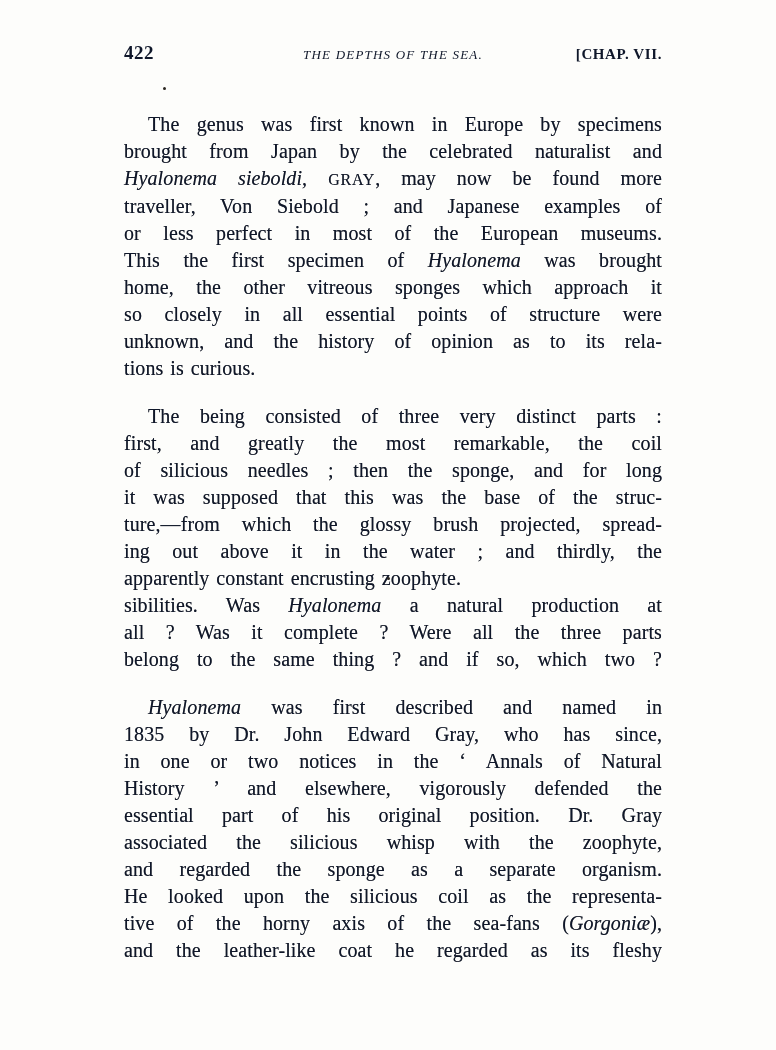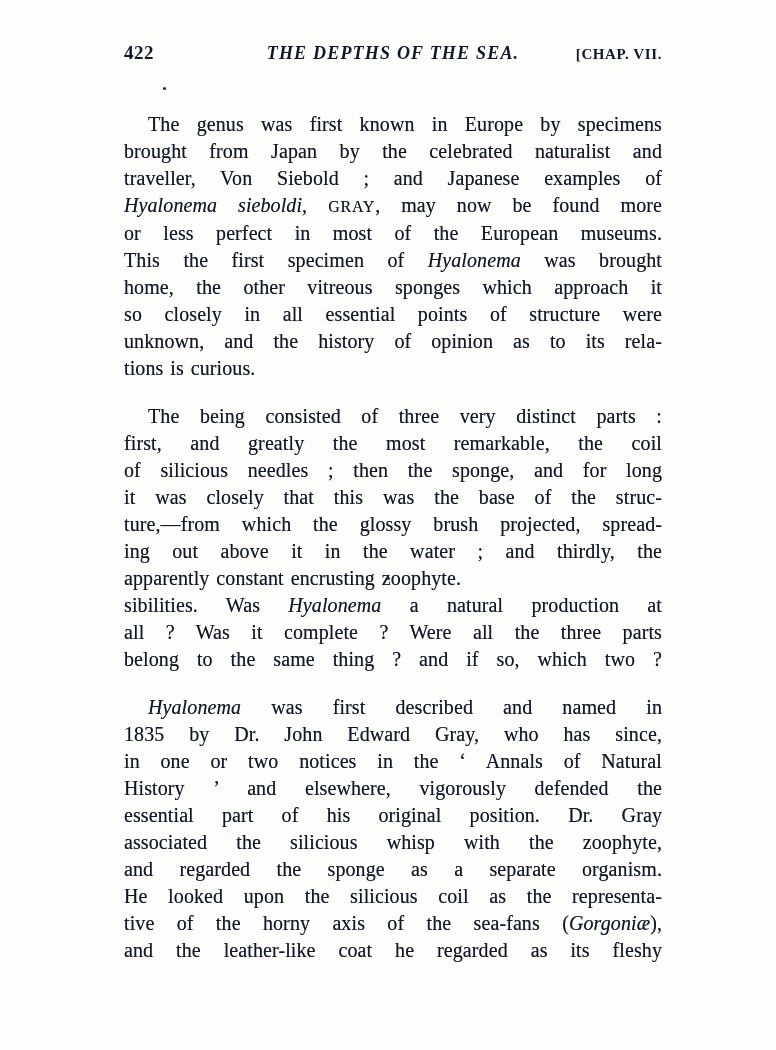--- a/index.html
+++ b/index.html
@@ -29,22 +29,22 @@
   }
   .page-num {
     width: 110px;
     font-size: 19px;
     font-weight: 700;
     letter-spacing: 0.5px;
   }
   .running-title {
     flex: 1;
     text-align: center;
-    font-size: 18px;
-    font-weight: 700;
+    font-size: 13px;
+    font-weight: 400;
     font-style: italic;
     letter-spacing: 1.2px;
     white-space: nowrap;
   }
   .chapter {
     width: 110px;
     text-align: right;
     font-size: 15px;
     font-variant-caps: small-caps;
     letter-spacing: 0.6px;
@@ -89,34 +89,34 @@
   <div class="page-header">
     <span class="page-num">422</span>
     <span class="running-title">THE DEPTHS OF THE SEA.</span>
     <span class="chapter">[CHAP. VII.</span>
   </div>
 
   <div class="body-text">
       <div class="paragraph">
         <div class="line indent"><span>The genus was first known in Europe by specimens</span></div>
         <div class="line"><span>brought from Japan by the celebrated naturalist and</span></div>
+        <div class="line"><span class="i">Hyalonema sieboldi,</span><span> </span><span class="sc">GRAY</span><span>, may now be found more</span></div>
         <div class="line"><span>traveller, Von Siebold ; and Japanese examples of</span></div>
-        <div class="line"><span class="i">Hyalonema sieboldi,</span><span> </span><span class="sc">GRAY</span><span>, may now be found more</span></div>
         <div class="line"><span>or less perfect in most of the European museums.</span></div>
         <div class="line"><span>This the first specimen of </span><span class="i">Hyalonema</span><span> was brought</span></div>
         <div class="line"><span>home, the other vitreous sponges which approach it</span></div>
         <div class="line"><span>so closely in all essential points of structure were</span></div>
         <div class="line"><span>unknown, and the history of opinion as to its rela-</span></div>
         <div class="line end"><span>tions is curious.</span></div>
       </div>
       <div class="paragraph">
         <div class="line indent"><span>The being consisted of three very distinct parts :</span></div>
         <div class="line"><span>first, and greatly the most remarkable, the coil</span></div>
         <div class="line"><span>of silicious needles ; then the sponge, and for long</span></div>
-        <div class="line"><span>it was closely that this was the base of the struc-</span></div>
+        <div class="line"><span>it was supposed that this was the base of the struc-</span></div>
         <div class="line"><span>ture,—from which the glossy brush projected, spread-</span></div>
         <div class="line"><span>ing out above it in the water ; and thirdly, the</span></div>
         <div class="line end"><span>apparently constant encrusting zoophyte.</span></div>
       </div>
       <div class="paragraph">
         <div class="line"><span>sibilities. Was </span><span class="i">Hyalonema</span><span> a natural production at</span></div>
         <div class="line"><span>all ? Was it complete ? Were all the three parts</span></div>
         <div class="line"><span>belong to the same thing ? and if so, which two ?</span></div>
       </div>
       <div class="paragraph">

